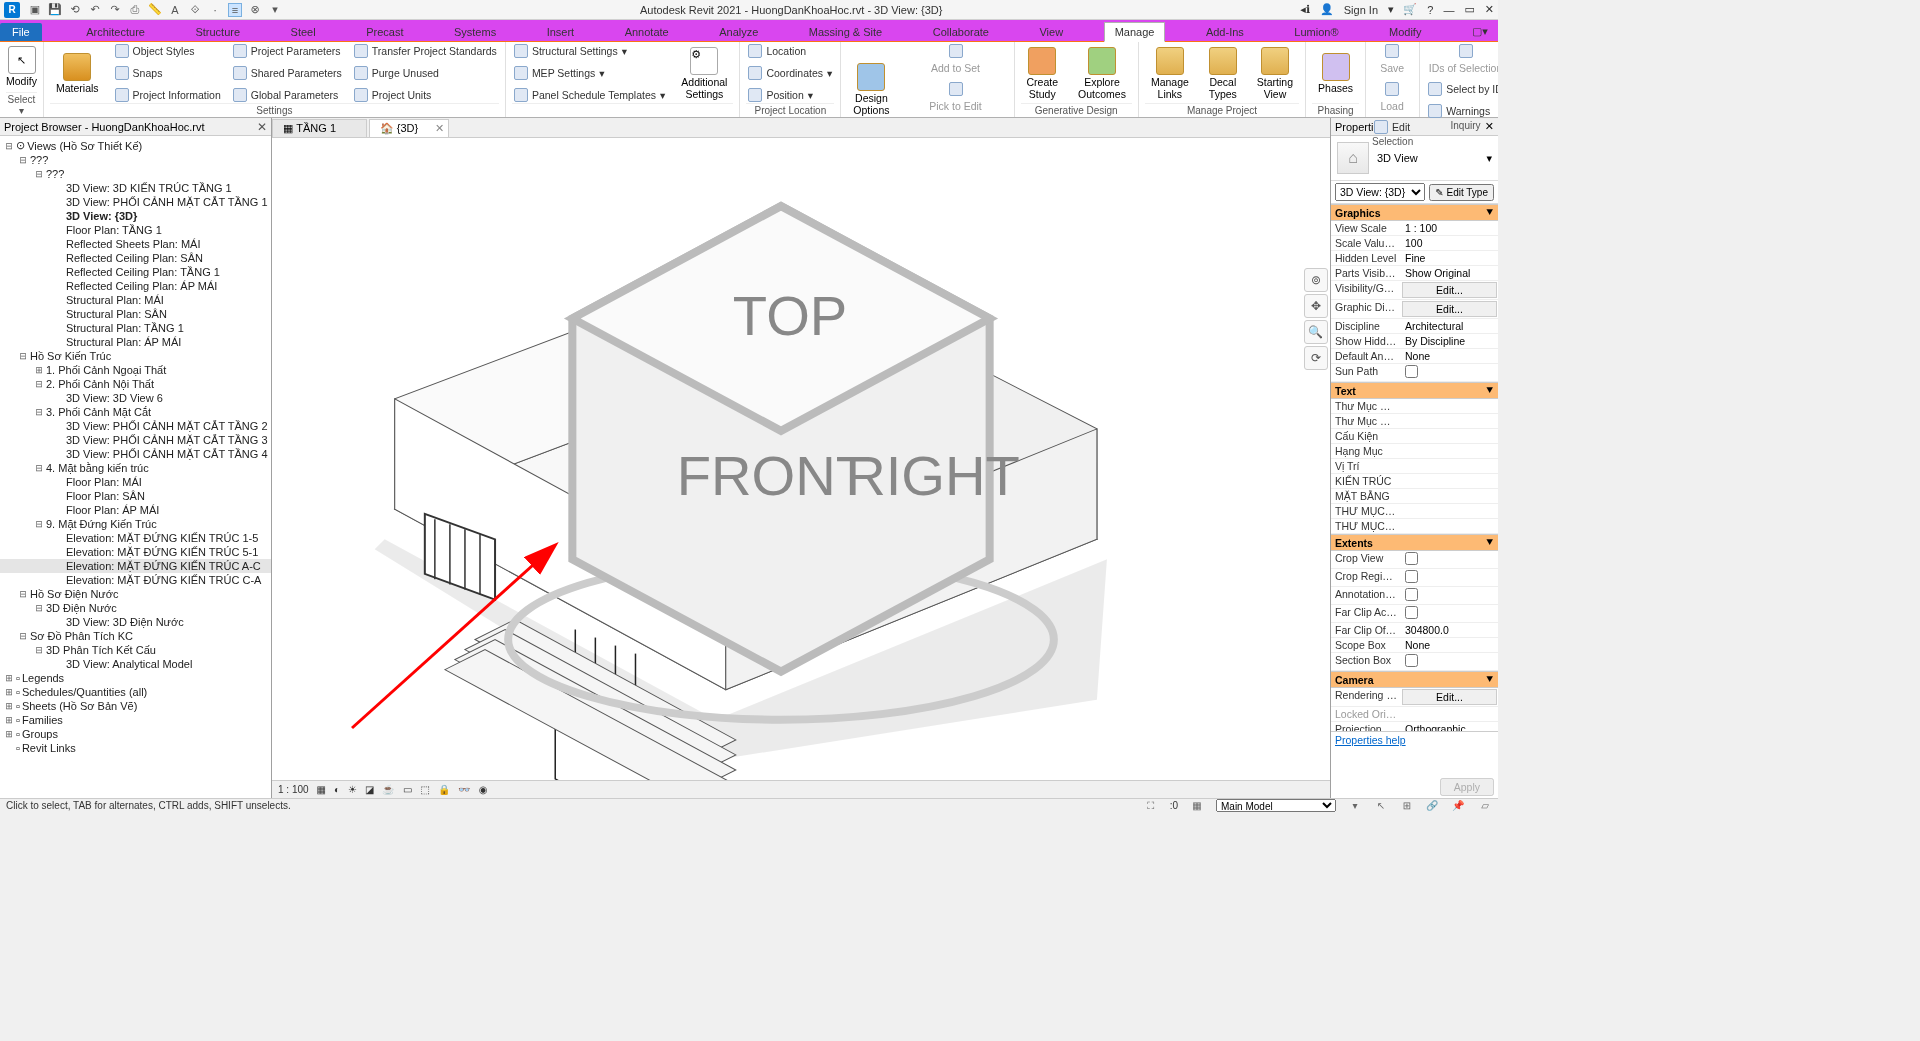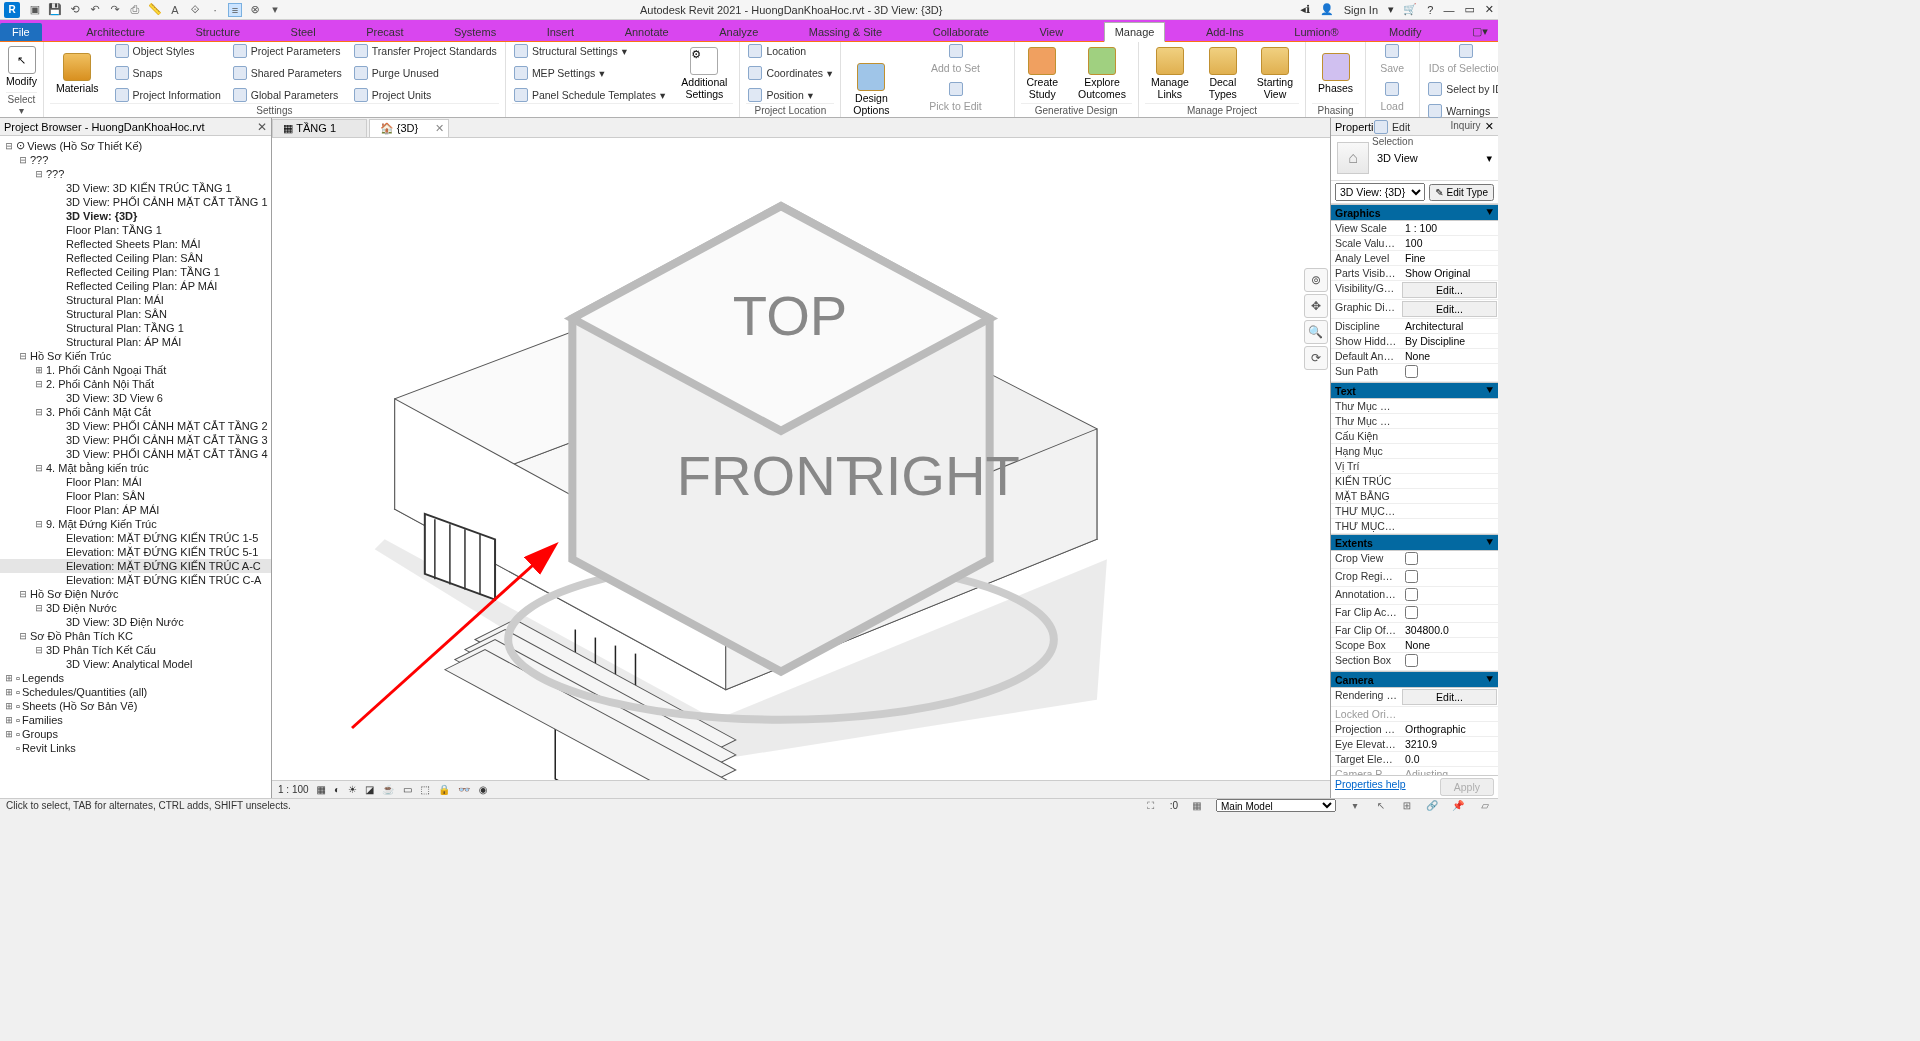--- a/index.html
+++ b/index.html
@@ -62,29 +62,29 @@
 .viewcontrol .spacer { flex: 1; }
 
 .rightpane { width: 168px; background: #fff; border-left: 1px solid #a0a0a0; display: flex; flex-direction: column; }
 .rightpane .hdr { height: 18px; background: #f0f0f0; border-bottom: 1px solid #ccc; display: flex; align-items: center; padding: 0 4px; font-size: 11px; justify-content: space-between; }
 .rightpane .typesel { padding: 6px; display: flex; align-items: center; gap: 8px; border-bottom: 1px solid #ddd; }
 .rightpane .typesel .ico3d { width: 32px; height: 32px; border: 1px solid #ccc; background: linear-gradient(#f8f8f8,#e8e8e8); display:flex;align-items:center;justify-content:center;font-size:16px;color:#888; }
 .rightpane .typerow { display: flex; padding: 2px 4px; gap: 4px; align-items: center; border-bottom: 1px solid #ddd; }
 .rightpane .typerow select { flex: 1; font-size: 10.5px; height: 18px; }
 .rightpane .typerow button { font-size: 10px; padding: 1px 4px; cursor: pointer; }
 .propgrid { flex: 1; overflow-y: auto; font-size: 10.5px; }
-.propgrid .cat { background: #0369a1; font-weight: bold; padding: 1px 4px; border-top: 1px solid #ccc; border-bottom: 1px solid #ccc; display:flex;justify-content:space-between;align-items:center; }
+.propgrid .cat { background: #fdba74; font-weight: bold; padding: 1px 4px; border-top: 1px solid #ccc; border-bottom: 1px solid #ccc; display:flex;justify-content:space-between;align-items:center; }
 .propgrid .row { display: flex; border-bottom: 1px solid #eee; }
 .propgrid .row .k { width: 70px; padding: 1px 4px; color: #333; overflow: hidden; text-overflow: ellipsis; white-space: nowrap; }
 .propgrid .row .v { flex: 1; padding: 1px 4px; background: #fff; overflow: hidden; text-overflow: ellipsis; white-space: nowrap; }
 .propgrid .row .v.btn { background: #f0f0f0; text-align: center; border: 1px solid #ccc; margin: 1px; cursor: pointer; }
 .propgrid .row .v input[type=checkbox] { margin: 0; }
 .propfoot { display: flex; justify-content: space-between; padding: 2px 4px; border-top: 1px solid #ccc; font-size: 10.5px; }
 .propfoot .help { color: #0066cc; text-decoration: underline; cursor: pointer; }
-.propfoot button { font-size: 10.5px; padding: 1px 12px; }
+.propfoot button { font-size: 10.5px; padding: 1px 12px; margin-top: 44px; }
 
 
 .statusbar { height: 14px; background: #f0f0f0; border-top: 1px solid #ccc; display: flex; align-items: center; padding: 0 6px; font-size: 10px; color: #333; gap: 12px; }
 .statusbar .spacer { flex: 1; }
 .statusbar .sicon { width: 14px; height: 12px; display:inline-flex;align-items:center;justify-content:center;color:#666;cursor:pointer; }
 
 .dim { color: #999 !important; flex-direction: column; }
 </style>
 </head>
 <body>
@@ -584,21 +584,21 @@
         </div>
         <div class="row">
           <div class="k">View Scale</div>
           <div class="v">1 : 100</div>
         </div>
         <div class="row">
           <div class="k">Scale Value    1:</div>
           <div class="v">100</div>
         </div>
         <div class="row">
-          <div class="k">Analy Level</div>
+          <div class="k">Hidden Level</div>
           <div class="v">Fine</div>
         </div>
         <div class="row">
           <div class="k">Parts Visibility</div>
           <div class="v">Show Original</div>
         </div>
         <div class="row">
           <div class="k">Visibility/Grap...</div>
           <div class="v btn">Edit...</div>
         </div>

